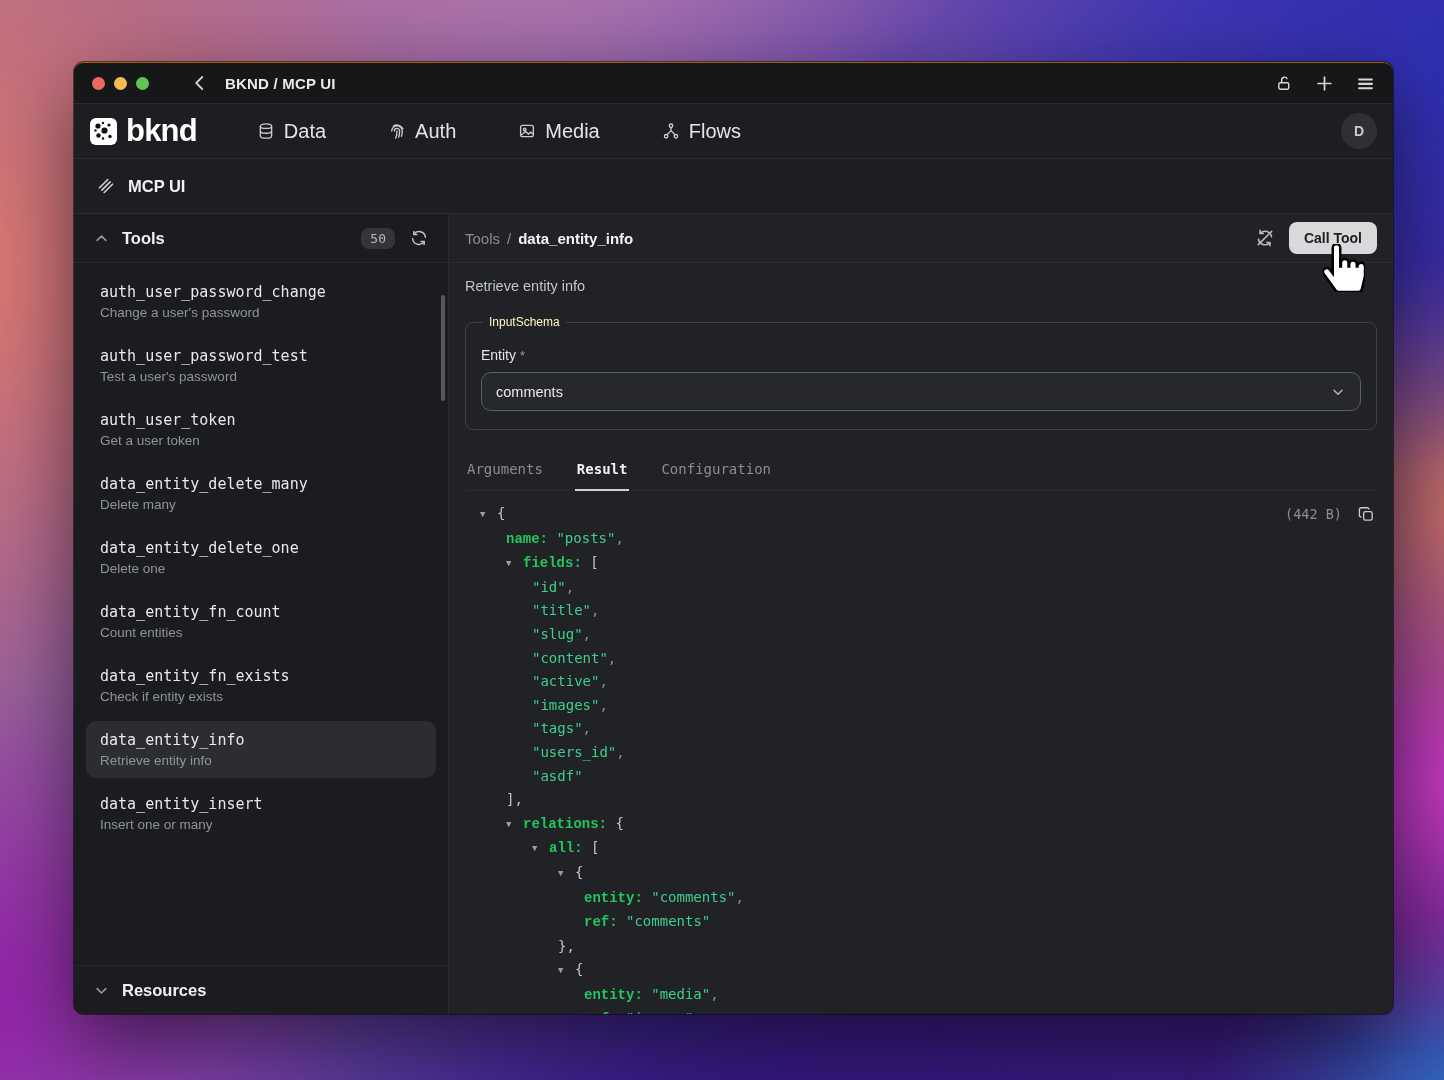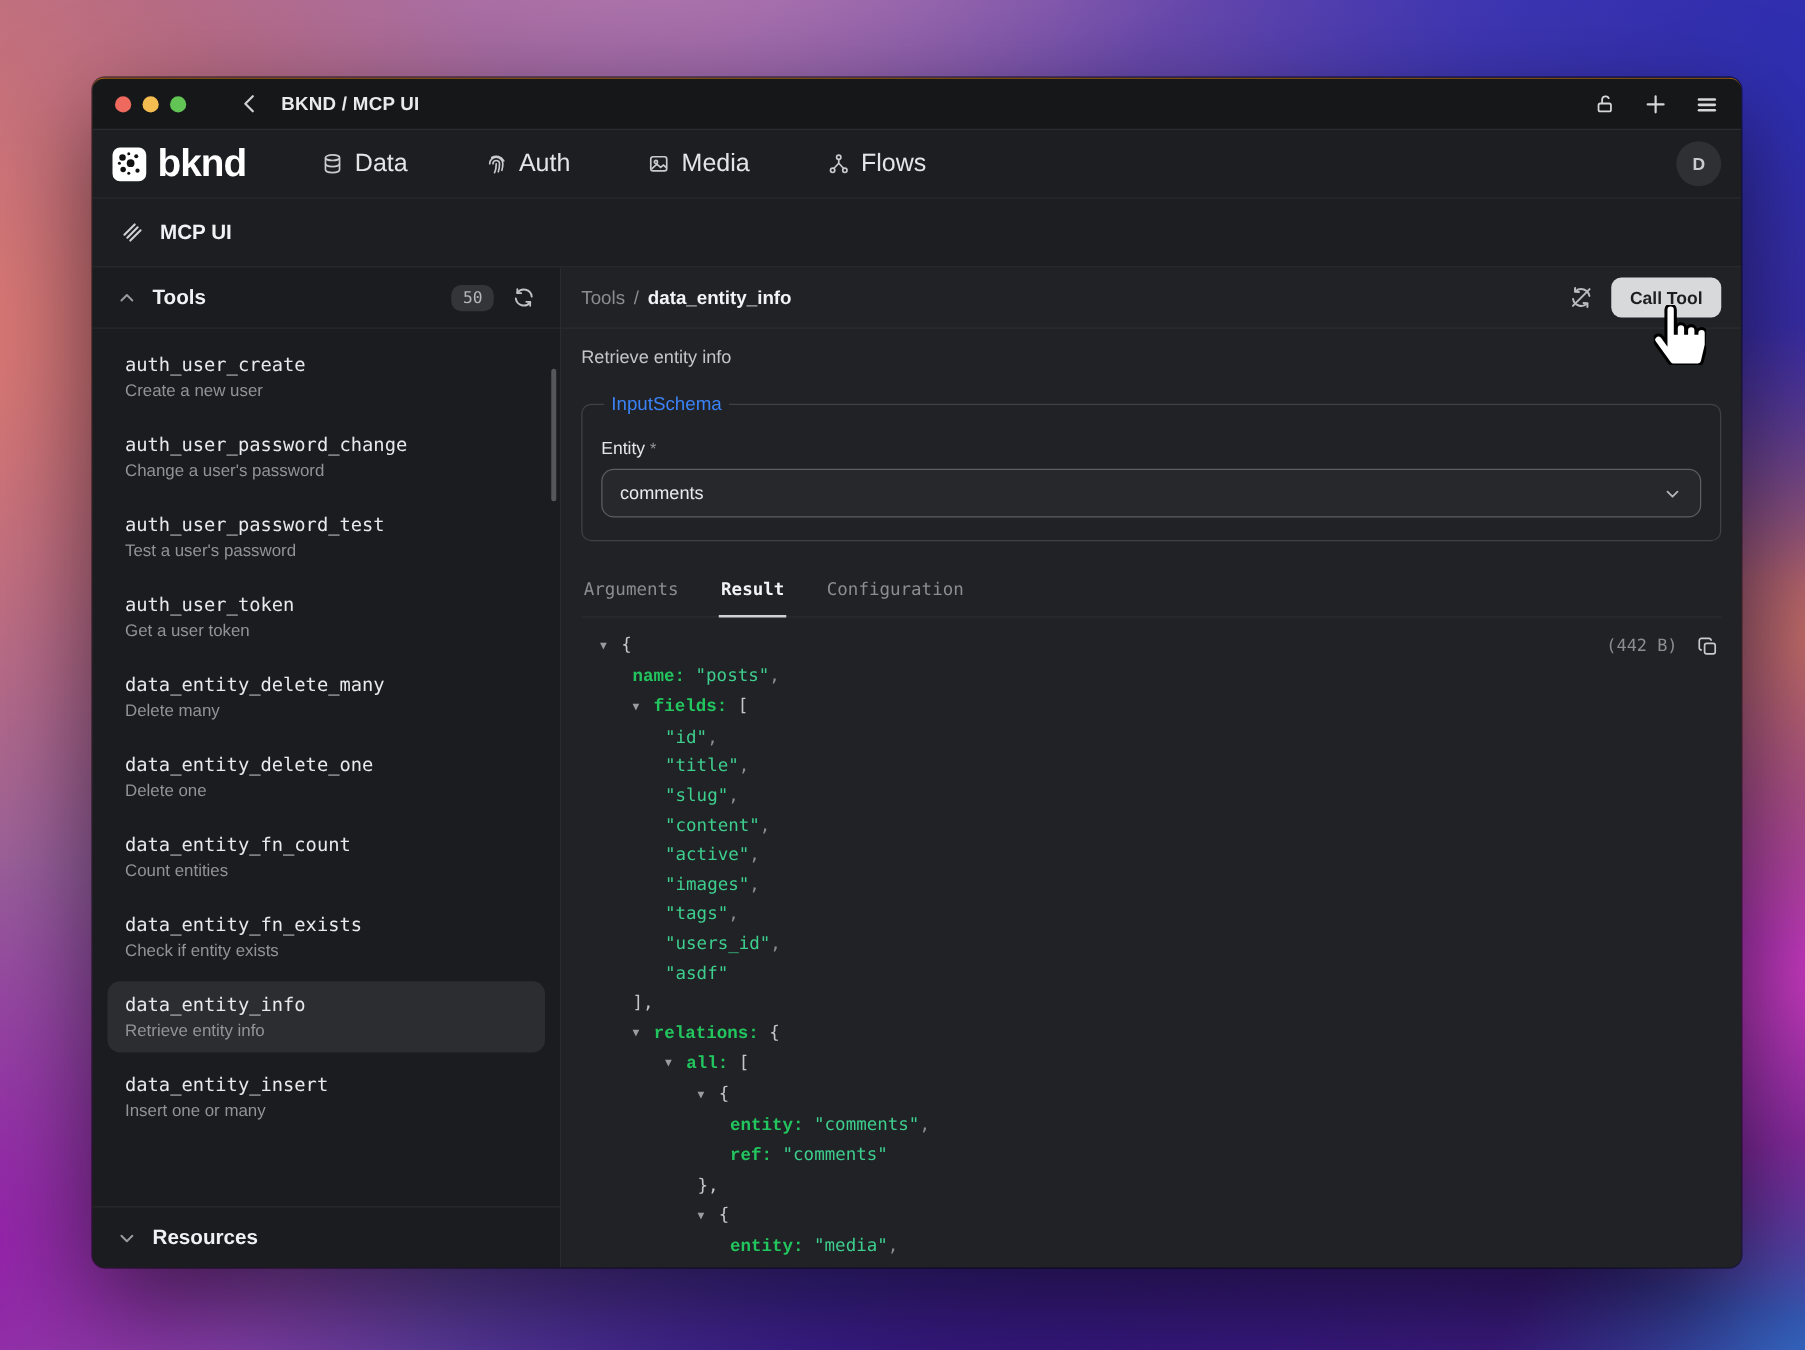--- a/index.html
+++ b/index.html
@@ -72,21 +72,21 @@
   .main-head{ height:49px; flex:0 0 49px; display:flex; align-items:center; padding:0 16px; border-bottom:1px solid #2b2c2f;}
   .crumb-section{ font-size:15px; color:#8b8d91;}
   .crumb-sep{ font-size:15px; color:#8b8d91; margin:0 7px;}
   .crumb-current{ font-size:15px; font-weight:700; color:#f2f3f4;}
   .mh-right{ margin-left:auto; display:flex; align-items:center; gap:14px;}
   .sync-off{ color:#b9bbbe; display:flex;}
   .call-tool{ background:#d8d9db; color:#1d1e20; font-size:14px; font-weight:600; border:none; border-radius:8px; padding:8px 15px; font-family:"Liberation Sans", sans-serif;}
   .main-body{ flex:1; overflow:hidden; padding:0 16px; display:flex; flex-direction:column; min-height:0;}
   .desc{ margin-top:15px; font-size:14.5px; color:#c3c5c8;}
   fieldset.schema{ margin-top:21px; border:1px solid #3f4146; border-radius:8px; padding:10px 15px 18px;}
-  fieldset.schema legend{ font-size:15px; color:#3b82f6; padding:0 6px; margin-left:2px;}
+  fieldset.schema legend{ font-size:12px; color:#fef9c3; padding:0 6px; margin-left:2px;}
   .field-label{ margin-top:8px; font-size:14px; color:#e4e5e7;}
   .req{ color:#95979b; margin-left:4px; font-size:13px;}
   .select{ margin-top:9px; height:39px; background:#26282c; border:1px solid #5b5e63; border-radius:10px; display:flex; align-items:center; padding:0 14px; font-size:14.5px; color:#e9eaec;}
   .select .sel-chev{ margin-left:auto; color:#b4b6ba; display:flex;}
   .tabs{ margin-top:23px; display:flex; gap:30px; border-bottom:1px solid #2b2c2f; font-family:"DejaVu Sans Mono", monospace; font-size:14px;}
   .tab{ padding:8px 2px 12px; color:#8b8d91;}
   .tab.active{ color:#f2f3f4; font-weight:700; border-bottom:2px solid #cfd1d4; margin-bottom:-1px;}
   
   .json{ position:relative; flex:1; overflow:hidden; padding-top:11px; font-family:"DejaVu Sans Mono", monospace; font-size:14px; line-height:23.6px;}
   .json-meta{ position:absolute; top:12px; right:2px; display:flex; align-items:center; gap:16px;}
@@ -235,24 +235,20 @@
                 <path d="M20.5 11a8.5 8.5 0 0 0-15.4-3.9"></path>
                 <polyline points="5.2 3.2 5.1 7.3 9.2 7.4"></polyline>
                 <path d="M3.5 13a8.5 8.5 0 0 0 15.4 3.9"></path>
                 <polyline points="18.8 20.8 18.9 16.7 14.8 16.6"></polyline>
               </svg>
           </span>
         </span>
       </div>
       <div class="sb-list" id="tool-list">
         <div class="sb-scroll"></div>
-      <div class="tool-item">
-            <div class="tool-name">auth_user_create</div>
-            <div class="tool-desc">Create a new user</div>
-          </div>
           <div class="tool-item">
             <div class="tool-name">auth_user_password_change</div>
             <div class="tool-desc">Change a user's password</div>
           </div>
           <div class="tool-item">
             <div class="tool-name">auth_user_password_test</div>
             <div class="tool-desc">Test a user's password</div>
           </div>
           <div class="tool-item">
             <div class="tool-name">auth_user_token</div>

